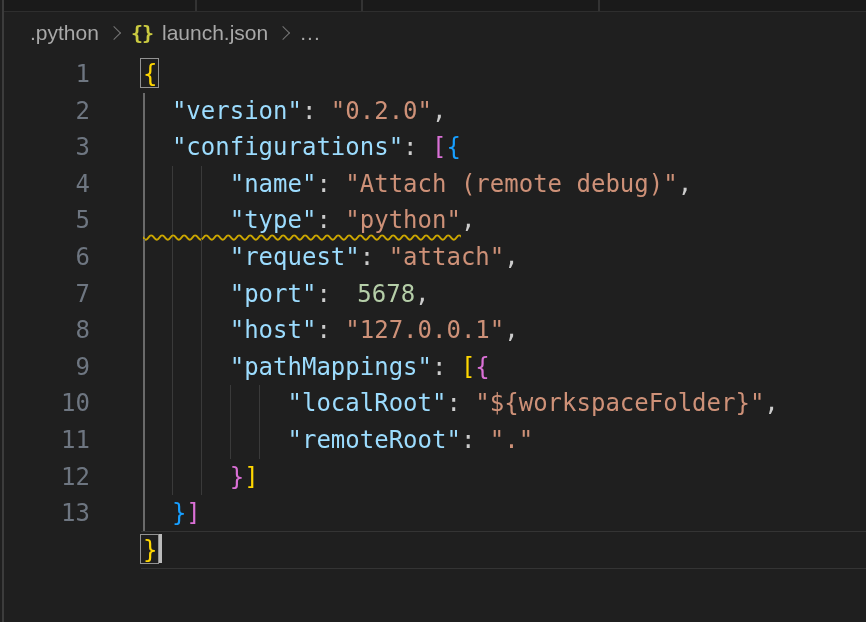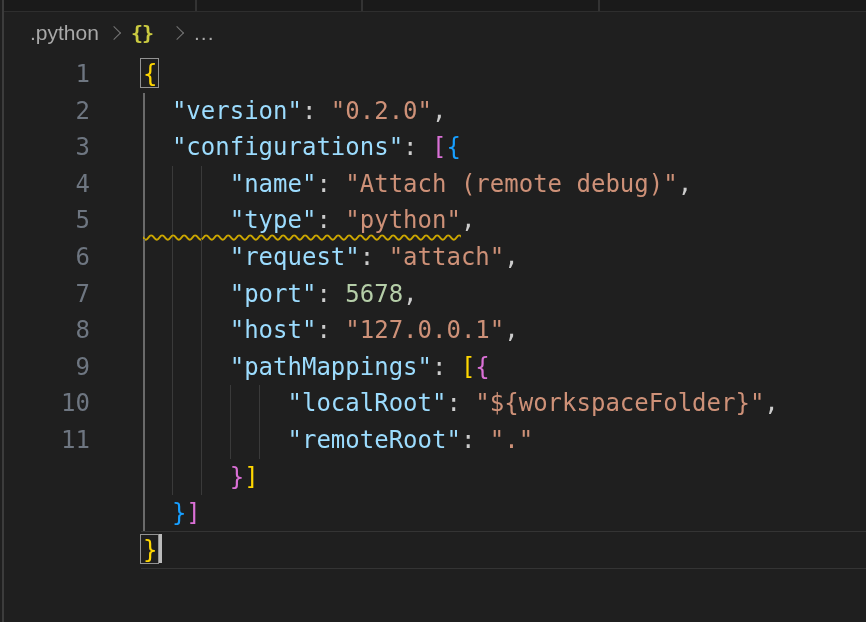--- a/index.html
+++ b/index.html
@@ -26,21 +26,21 @@
   .line-row{position:absolute;left:0;right:0;height:36.6px;line-height:36.6px;white-space:pre;}
   .gutter-num{position:absolute;left:0;top:0;width:90px;text-align:right;color:var(--line_number,#6e7681);}
   .line-row.active .gutter-num{color:var(--active_line_number,#c6c6c6);}
   .row-hl{position:absolute;left:141px;right:0;top:-0.5px;bottom:-0.5px;
           border-top:1px solid #343434;border-bottom:1px solid #343434;}
   .guide{position:absolute;top:0;bottom:0;width:1px;background:#3a3a3a;}
   .guide.g-active{background:#6a6a6a;width:1.5px;}
   .line-content{position:absolute;left:143px;top:0;white-space:pre;color:#d4d4d4;}
   .tok-key{color:var(--key,#9CDCFE);}
   .tok-str{color:var(--string,#CE9178);}
-  .tok-num{color:var(--number,#B5CEA8);}
+  .tok-num{color:var(--number,#B5CEA8);margin-left:12px;}
   .tok-pun{color:var(--punctuation,#CCCCCC);}
   .tok-b1{color:var(--bracket_gold,#FFD700);}
   .tok-b2{color:var(--bracket_pink,#DA70D6);}
   .tok-b3{color:var(--bracket_blue,#179FFF);}
   .boxed{position:relative;}
   .boxed::after{content:"";position:absolute;left:-3px;right:-2px;top:-2px;bottom:0px;
                 border:1.5px solid #939393;}
   .cursor{display:inline-block;width:2.5px;height:29px;background:#bbb;vertical-align:middle;
           margin-left:2px;margin-top:-4px;}
   .squig{position:absolute;left:0;top:0;color:transparent;white-space:pre;pointer-events:none;
@@ -57,33 +57,34 @@
   <div class="tab-strip">
     <div class="tab-sep" style="left:192px"></div>
     <div class="tab-sep" style="left:358px"></div>
     <div class="tab-sep" style="left:595px"></div>
   </div>
 
   <div class="breadcrumb">
     <span class="crumb">.python</span>
     <span class="chev"></span>
     <span class="json-icon">{}</span>
+    <span class="crumb">launch.json</span>
     <span class="chev"></span>
     <span class="crumb ellipsis">...</span>
   </div>
 
   <div class="code-area">
       <div class="line-row" style="top: 0px;"><span class="gutter-num">1</span><span class="line-content"><span class="tok-b1 boxed">{</span></span></div>
       <div class="line-row" style="top: 36.6px;"><div class="guide g-active" style="left: calc(0ch + 143px);"></div><span class="gutter-num">2</span><span class="line-content"><span class="">  </span><span class="tok-key">"version"</span><span class="tok-pun">:</span><span class=""> </span><span class="tok-str">"0.2.0"</span><span class="tok-pun">,</span></span></div>
       <div class="line-row" style="top: 73.2px;"><div class="guide g-active" style="left: calc(0ch + 143px);"></div><span class="gutter-num">3</span><span class="line-content"><span class="">  </span><span class="tok-key">"configurations"</span><span class="tok-pun">:</span><span class=""> </span><span class="tok-b2">[</span><span class="tok-b3">{</span></span></div>
       <div class="line-row" style="top: 109.8px;"><div class="guide g-active" style="left: calc(0ch + 143px);"></div><div class="guide" style="left: calc(2ch + 143px);"></div><div class="guide" style="left: calc(4ch + 143px);"></div><span class="gutter-num">4</span><span class="line-content"><span class="">      </span><span class="tok-key">"name"</span><span class="tok-pun">:</span><span class=""> </span><span class="tok-str">"Attach (remote debug)"</span><span class="tok-pun">,</span></span></div>
       <div class="line-row" style="top: 146.4px;"><div class="guide g-active" style="left: calc(0ch + 143px);"></div><div class="guide" style="left: calc(2ch + 143px);"></div><div class="guide" style="left: calc(4ch + 143px);"></div><span class="gutter-num">5</span><span class="line-content"><span class="">      </span><span class="tok-key">"type"</span><span class="tok-pun">:</span><span class=""> </span><span class="tok-str">"python"</span><span class="tok-pun">,</span><span class="squig">      "type": "python"</span></span></div>
       <div class="line-row" style="top: 183px;"><div class="guide g-active" style="left: calc(0ch + 143px);"></div><div class="guide" style="left: calc(2ch + 143px);"></div><div class="guide" style="left: calc(4ch + 143px);"></div><span class="gutter-num">6</span><span class="line-content"><span class="">      </span><span class="tok-key">"request"</span><span class="tok-pun">:</span><span class=""> </span><span class="tok-str">"attach"</span><span class="tok-pun">,</span></span></div>
       <div class="line-row" style="top: 219.6px;"><div class="guide g-active" style="left: calc(0ch + 143px);"></div><div class="guide" style="left: calc(2ch + 143px);"></div><div class="guide" style="left: calc(4ch + 143px);"></div><span class="gutter-num">7</span><span class="line-content"><span class="">      </span><span class="tok-key">"port"</span><span class="tok-pun">:</span><span class=""> </span><span class="tok-num">5678</span><span class="tok-pun">,</span></span></div>
       <div class="line-row" style="top: 256.2px;"><div class="guide g-active" style="left: calc(0ch + 143px);"></div><div class="guide" style="left: calc(2ch + 143px);"></div><div class="guide" style="left: calc(4ch + 143px);"></div><span class="gutter-num">8</span><span class="line-content"><span class="">      </span><span class="tok-key">"host"</span><span class="tok-pun">:</span><span class=""> </span><span class="tok-str">"127.0.0.1"</span><span class="tok-pun">,</span></span></div>
       <div class="line-row" style="top: 292.8px;"><div class="guide g-active" style="left: calc(0ch + 143px);"></div><div class="guide" style="left: calc(2ch + 143px);"></div><div class="guide" style="left: calc(4ch + 143px);"></div><span class="gutter-num">9</span><span class="line-content"><span class="">      </span><span class="tok-key">"pathMappings"</span><span class="tok-pun">:</span><span class=""> </span><span class="tok-b1">[</span><span class="tok-b2">{</span></span></div>
       <div class="line-row" style="top: 329.4px;"><div class="guide g-active" style="left: calc(0ch + 143px);"></div><div class="guide" style="left: calc(2ch + 143px);"></div><div class="guide" style="left: calc(4ch + 143px);"></div><div class="guide" style="left: calc(6ch + 143px);"></div><div class="guide" style="left: calc(8ch + 143px);"></div><span class="gutter-num">10</span><span class="line-content"><span class="">          </span><span class="tok-key">"localRoot"</span><span class="tok-pun">:</span><span class=""> </span><span class="tok-str">"${workspaceFolder}"</span><span class="tok-pun">,</span></span></div>
       <div class="line-row" style="top: 366px;"><div class="guide g-active" style="left: calc(0ch + 143px);"></div><div class="guide" style="left: calc(2ch + 143px);"></div><div class="guide" style="left: calc(4ch + 143px);"></div><div class="guide" style="left: calc(6ch + 143px);"></div><div class="guide" style="left: calc(8ch + 143px);"></div><span class="gutter-num">11</span><span class="line-content"><span class="">          </span><span class="tok-key">"remoteRoot"</span><span class="tok-pun">:</span><span class=""> </span><span class="tok-str">"."</span></span></div>
-      <div class="line-row" style="top: 402.6px;"><div class="guide g-active" style="left: calc(0ch + 143px);"></div><div class="guide" style="left: calc(2ch + 143px);"></div><div class="guide" style="left: calc(4ch + 143px);"></div><span class="line-content"><span class="">      </span><span class="tok-b2">}</span><span class="tok-b1">]</span></span></div>
-      <div class="line-row" style="top: 439.2px;"><div class="guide g-active" style="left: calc(0ch + 143px);"></div><span class="line-content"><span class="">  </span><span class="tok-b3">}</span><span class="tok-b2">]</span></span></div>
+      <div class="line-row" style="top: 402.6px;"><div class="guide g-active" style="left: calc(0ch + 143px);"></div><div class="guide" style="left: calc(2ch + 143px);"></div><div class="guide" style="left: calc(4ch + 143px);"></div><span class="gutter-num">12</span><span class="line-content"><span class="">      </span><span class="tok-b2">}</span><span class="tok-b1">]</span></span></div>
+      <div class="line-row" style="top: 439.2px;"><div class="guide g-active" style="left: calc(0ch + 143px);"></div><span class="gutter-num">13</span><span class="line-content"><span class="">  </span><span class="tok-b3">}</span><span class="tok-b2">]</span></span></div>
       <div class="line-row active" style="top: 475.8px;"><div class="row-hl"></div><span class="line-content"><span class="tok-b1 boxed">}</span><span class="cursor"></span></span></div>
     </div>
 </div>
 
 </body></html>

